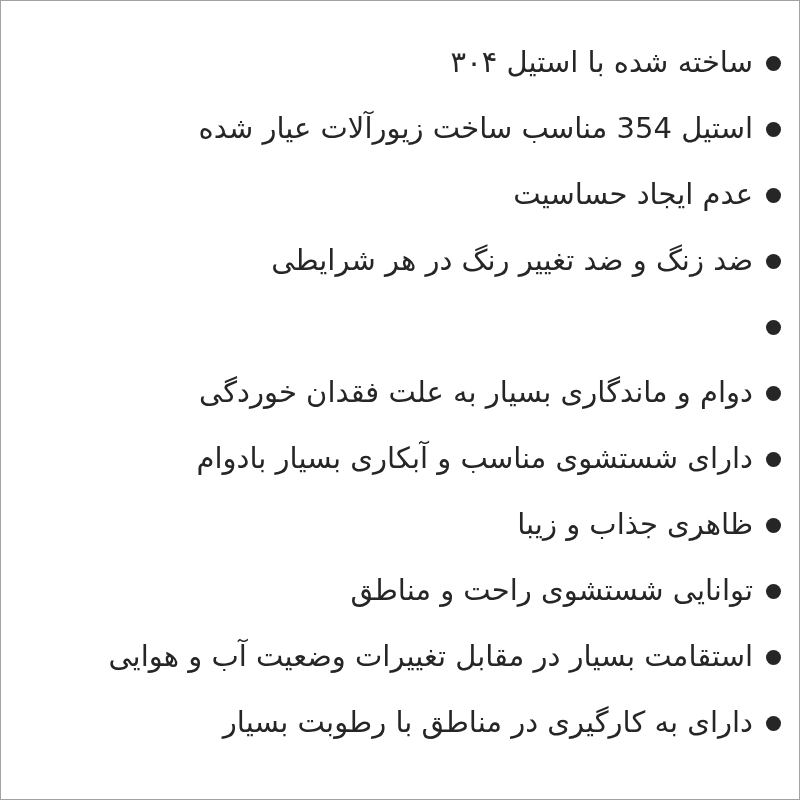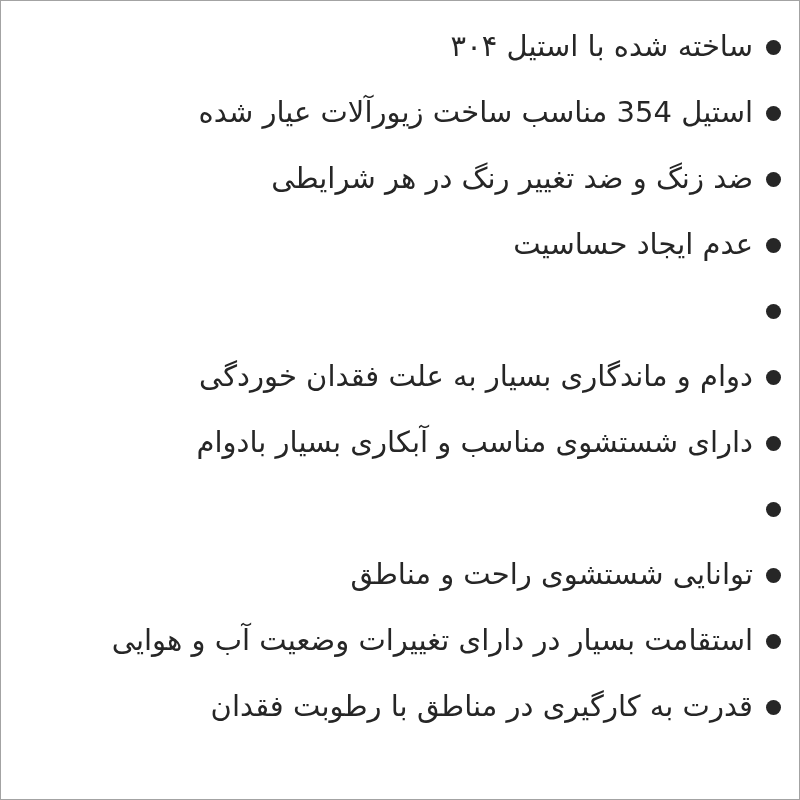--- a/index.html
+++ b/index.html
@@ -13,21 +13,21 @@
     position: relative;
     font-family: "DejaVu Sans", sans-serif;
   }
   .page {
     position: absolute;
     inset: 0;
     box-sizing: border-box;
     border: 1px solid #a3a3a3;
     background: #ffffff;
     direction: rtl;
-    padding: 12px 18px 0 18px;
+    padding: 28px 18px 0 18px;
     overflow: hidden;
   }
   .feature-list {
     display: flex;
     flex-direction: column;
   }
   .feature-item {
     display: flex;
     align-items: center;
     height: 66px;
@@ -61,55 +61,56 @@
       <span class="item-text">ساخته شده با استیل ۳۰۴</span>
     </div>
 
     <div class="feature-item">
       <span class="bullet"></span>
       <span class="item-text">استیل 354 مناسب ساخت زیورآلات عیار شده</span>
     </div>
 
     <div class="feature-item">
       <span class="bullet"></span>
-      <span class="item-text">ضد زنگ و ضد تغییر رنگ در هر شرایطی</span>
+      <span class="item-text">عدم ایجاد حساسیت</span>
     </div>
 
     <div class="feature-item">
       <span class="bullet"></span>
-      <span class="item-text">عدم ایجاد حساسیت</span>
+      <span class="item-text">ضد زنگ و ضد تغییر رنگ در هر شرایطی</span>
     </div>
 
     <div class="feature-item">
       <span class="bullet"></span>
     </div>
 
     <div class="feature-item">
       <span class="bullet"></span>
       <span class="item-text">دوام و ماندگاری بسیار به علت فقدان خوردگی</span>
     </div>
 
     <div class="feature-item">
       <span class="bullet"></span>
       <span class="item-text">دارای شستشوی مناسب و آبکاری بسیار بادوام</span>
     </div>
 
     <div class="feature-item">
       <span class="bullet"></span>
+      <span class="item-text">ظاهری جذاب و زیبا</span>
     </div>
 
     <div class="feature-item">
       <span class="bullet"></span>
       <span class="item-text">توانایی شستشوی راحت و مناطق</span>
     </div>
 
     <div class="feature-item">
       <span class="bullet"></span>
-      <span class="item-text">استقامت بسیار در دارای تغییرات وضعیت آب و هوایی</span>
+      <span class="item-text">استقامت بسیار در مقابل تغییرات وضعیت آب و هوایی</span>
     </div>
 
     <div class="feature-item">
       <span class="bullet"></span>
-      <span class="item-text">قدرت به کارگیری در مناطق با رطوبت فقدان</span>
+      <span class="item-text">دارای به کارگیری در مناطق با رطوبت بسیار</span>
     </div>
 
   </div>
 </div>
 
 </body></html>

